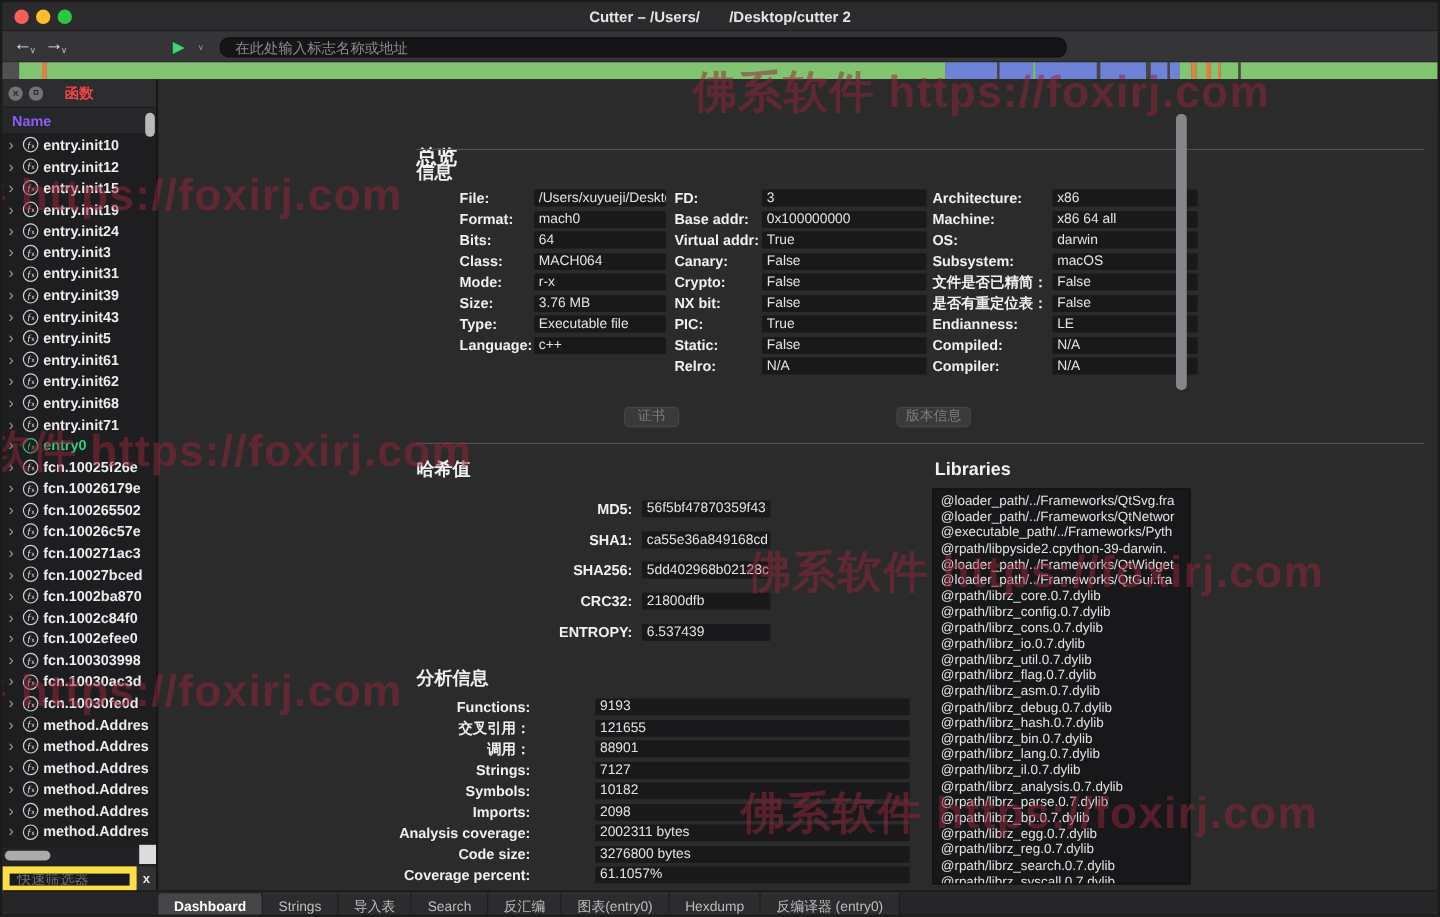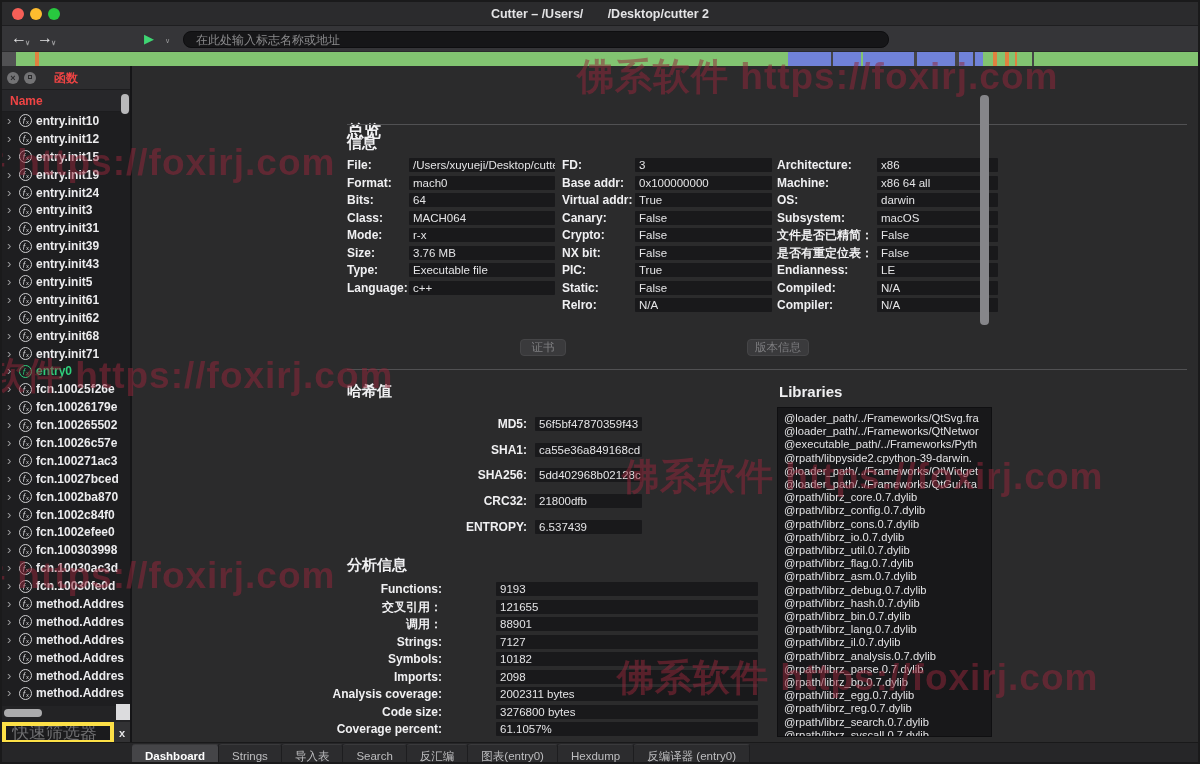--- a/index.html
+++ b/index.html
@@ -45,41 +45,41 @@
   .circ .sq { display:inline-block; width:4px; height:4px; border:1px solid #2b2b2d;
               vertical-align:2px; }
   .phead-title { position:absolute; left:0; right:0; top:0; height:24px; line-height:24px;
                  text-align:center; font-size:12px; font-weight:bold; color:#ef4444; }
 
   
   .sidebar { position:absolute; left:0; top:64px; width:128px; height:676px; background:#232325; }
   .divider-v { position:absolute; left:128px; top:64px; width:2px; height:676px; background:#151517; }
   .s-head { left:0; top:0; width:128px; }
   .s-colhead { position:absolute; left:0; top:24px; width:128px; height:22px; background:#27272a;
-               border-bottom:1px solid #1c1c1e; color:#ef4444; font-size:12px; font-weight:bold;
+               border-bottom:1px solid #1c1c1e; color:#8b5cf6; font-size:12px; font-weight:bold;
                line-height:22px; padding-left:8px; }
   .fn-list { position:absolute; left:0; top:46px; width:128px; height:594px; overflow:hidden;
              background:#1e1e20; }
   .fn-row { display:flex; align-items:center; height:17.9px; padding-left:5px; gap:4px; }
   .tw-chev { color:#9c9c9e; font-size:13px; line-height:14px; width:8px; }
   .fn-icon { width:13px; height:13px; min-width:13px; border:1px solid #cfcfd1; border-radius:50%;
              color:#e4e4e6; font-size:8px; display:flex; align-items:center; justify-content:center; }
   .fn-icon i { font-style:italic; font-family:"Liberation Serif", serif; }
   .fn-icon em { font-style:normal; font-size:5px; margin-top:3px; }
   .fn-name { color:#ececee; font-size:12px; font-weight:bold; white-space:nowrap; overflow:hidden; }
   .fn-row.accent .fn-name { color:#2fd17c; }
   .fn-row.accent .fn-icon { border-color:#2fd17c; color:#2fd17c; }
   .v-thumb { position:absolute; right:1px; top:28px; width:8px; height:20px; background:#b9b9bb;
              border-radius:4px; }
   .h-thumb { position:absolute; left:2px; top:643px; width:38px; height:8px; background:#ababad;
              border-radius:4px; }
   .s-corner { position:absolute; right:0; top:638px; width:14px; height:16px; background:#dcdcde; }
   .filter-row { position:absolute; left:0; top:656px; width:128px; height:22px; display:flex; }
-  .filter-input { width:112px; height:22px; background:#1b1b1d; border:4px solid #fde047;
-                  color:#cfcfd1; font-size:17px; padding:0 6px; outline:none;
+  .filter-input { width:112px; height:22px; background:#1b1b1d; border:6px solid #fde047;
+                  color:#cfcfd1; font-size:12px; padding:0 6px; outline:none;
                   font-family:"Liberation Sans", sans-serif; }
   .filter-input::placeholder { color:#6f6f71; }
   .filter-clear { width:16px; height:22px; background:#323234; color:#e6e6e8; font-size:11px;
                   font-weight:bold; text-align:center; line-height:22px; }
 
   
   .main { position:absolute; left:130px; top:64px; right:0; height:676px; background:#2b2b2c; }
   .m-head { left:130px; top:64px; right:0; }
   .m-content { position:absolute; left:130px; top:88px; right:0; height:652px; overflow:hidden; }
   h1.ovw { position:absolute; left:215px; top:5px; font-size:17px; font-weight:bold; color:#f2f2f4;margin-top:25px; }
@@ -87,21 +87,21 @@
   .rule1 { top:34px; } .rule2 { top:279px; }
   h2.sec { position:absolute; font-size:15px; font-weight:bold; color:#f0f0f2; }
   .sec-info { left:215px; top:44px; } .sec-hash { left:215px; top:292px; }
   .sec-ana { left:215px; top:466px; } .sec-lib { left:647px; top:293px; }
 
   .info-col { position:absolute; top:68px; display:flex; flex-direction:column; gap:3.5px; }
   .c1 { left:215px; width:208px; } .c2 { left:430px; width:210px; } .c3 { left:645px; width:221px; }
   .info-row { display:flex; height:14px; }
   .lbl { font-size:12px; font-weight:bold; color:#f0f0f2; line-height:14px; white-space:nowrap;
          overflow:hidden; }
-  .c1 .lbl{ width:62px; min-width:62px; } .c2 .lbl{ width:73px; min-width:73px; }
+  .c1 .lbl{ width:62px; min-width:62px;margin-left:36px; } .c2 .lbl{ width:73px; min-width:73px; }
   .c3 .lbl{ width:100px; min-width:100px; }
   .field { background:#19191b; height:14px; line-height:14px; font-size:11.5px; color:#e4e4e6;
            padding:0 4px; overflow:hidden; white-space:nowrap; border-radius:1px; flex:1; }
 
   .btn { position:absolute; top:249px; height:17px; background:#3a3a3c; border:1px solid #454547;
          border-radius:4px; color:#7e7e80; font-size:11.5px; line-height:15px; text-align:center; }
   .btn-cert { left:388px; width:46px; } .btn-ver { left:615px; width:62px; }
 
   .hash-col { position:absolute; left:215px; top:327px; display:flex; flex-direction:column;
               gap:11.7px; width:300px; }

